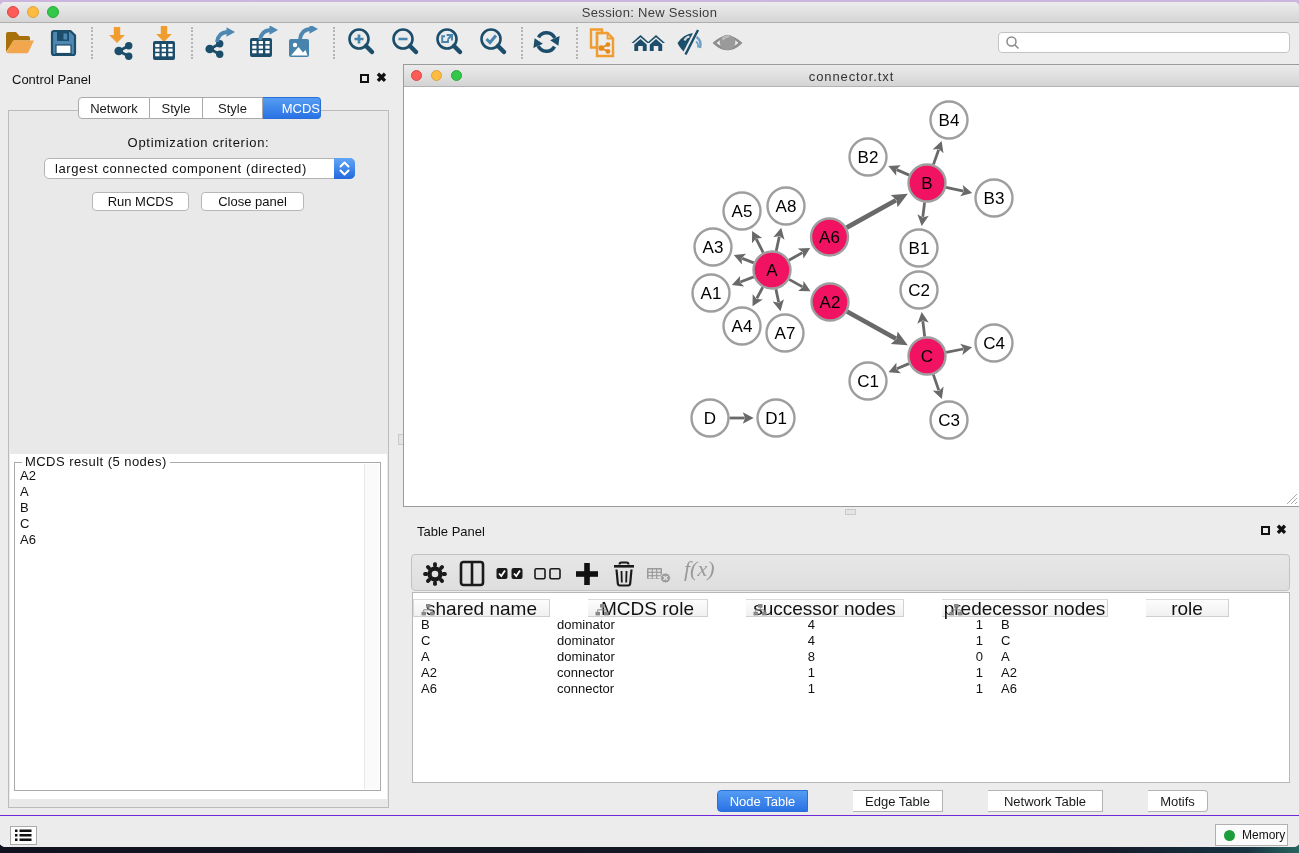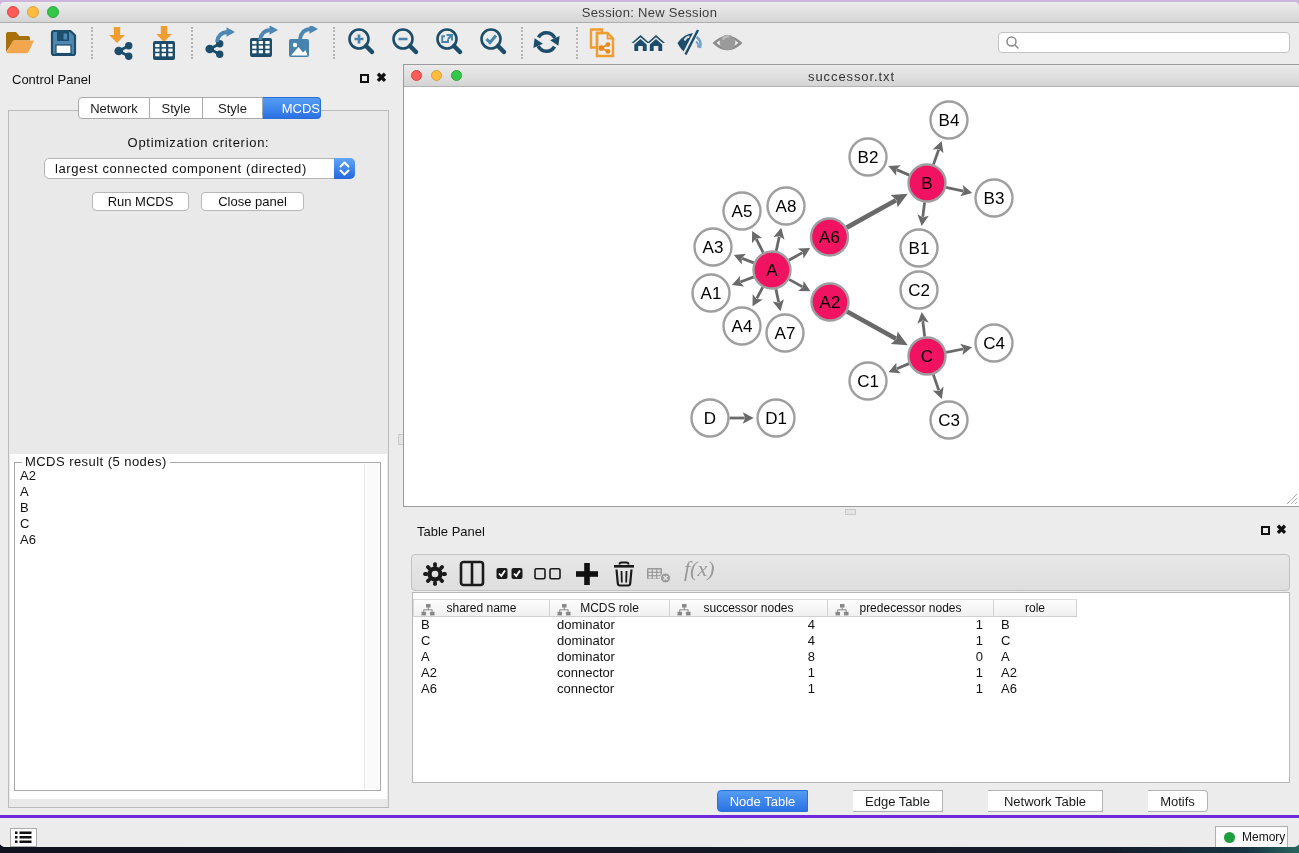--- a/index.html
+++ b/index.html
@@ -64,37 +64,37 @@
 #net-titlebar .title { position:absolute; left:0; right:0; top:4px; text-align:center;
   font-size:13px; color:#333; letter-spacing:0.9px; }
 #net-view { position:absolute; left:0; top:23px; right:0; bottom:0; background:#fff; overflow:hidden; }
 
 #tp-title { position:absolute; left:417px; top:522px; font-size:13px; color:#111; }
 #tp-toolbar { position:absolute; left:411px; top:552px; width:879px; height:37px;
   background:linear-gradient(#e7e7e7,#dedede); border:1px solid #c2c2c2; border-radius:4px; }
 #tp-table { position:absolute; left:412px; top:590px; width:878px; height:191px;
   background:#fff; border:1px solid #b7b7b7; }
 #thead { position:absolute; left:0; top:6px; height:30px; display:flex;
-  font-size:12px; color:#111; }
+  font-size:19px; color:#111;gap:38px; }
 .th { position:relative; height:18px; background:linear-gradient(#fdfdfd,#f0f0f0);
   border-top:1px solid #d9d9d9; border-bottom:1px solid #cfcfcf; border-right:1px solid #d2d2d2;
   text-align:center; line-height:17px; }
 .th:first-child { border-left:1px solid #d9d9d9; }
 .trow { position:absolute; font-size:13px; color:#111; height:16px; line-height:16px; }
 .cell { position:absolute; top:0; }
 .num { text-align:right; }
 #tp-tabs { position:absolute; left:672px; top:788px; display:flex; }
 .btab { height:22px; line-height:21px; font-size:13px; text-align:center; color:#1a1a1a;
   background:#fff; border:1px solid #b3b3b3; border-left:none;margin-left:45px; }
 .btab.first { border-left:1px solid #b3b3b3; border-radius:4px 0 0 4px; }
 .btab.last { border-radius:0 4px 4px 0; }
 .btab.sel { background:linear-gradient(#549cf2,#2a72e4); color:#fff; border-color:#2a6fd8; }
 
 #statusbar { position:absolute; left:0; top:813px; width:1299px; height:32px;
-  border-top:3px solid #6d28d9; background:#ececec; }
+  border-top:1px solid #6d28d9; background:#ececec; }
 #listbtn { position:absolute; left:10px; top:10px; width:27px; height:19px;
   background:#fdfdfd; border:1px solid #ababab; }
 #membtn { position:absolute; left:1215px; top:8px; width:73px; height:22px;
   background:#fbfbfb; border:1px solid #b0b0b0; font-size:12px; color:#111; }
 #membtn .dot { position:absolute; left:8px; top:5px; width:11px; height:11px;
   border-radius:50%; background:#1d9e3c; }
 #membtn .lbl { position:absolute; left:26px; top:3px; }
 .handle { position:absolute; background:#e4e4e4; border:1px solid #c9c9c9; }
 </style>
 </head>
@@ -271,21 +271,21 @@
   </div>
 
   <div class="handle" style="left:398px; top:432px; width:6px; height:11px;"></div>
   <div class="handle" style="left:845px; top:507px; width:11px; height:6px;"></div>
 
   <div id="netwin">
     <div id="net-titlebar">
       <div class="tl r" style="left:7px;"></div>
       <div class="tl y" style="left:27px;"></div>
       <div class="tl g" style="left:47px;"></div>
-      <div class="title">successor.txt</div>
+      <div class="title">connector.txt</div>
     </div>
     <div id="net-view">
       <svg width="895" height="419" viewBox="404 88 895 419" style="position:absolute;left:0;top:0;">
 <line x1="753.8" y1="276.9" x2="740.3" y2="282.0" stroke="#696969" stroke-width="2.8"></line>
           <polygon points="731.9,285.1 740.1,275.9 739.8,282.1 744.2,286.6" fill="#696969"></polygon>
 <line x1="753.8" y1="262.9" x2="742.2" y2="258.4" stroke="#696969" stroke-width="2.8"></line>
           <polygon points="733.8,255.1 746.1,253.7 741.7,258.2 741.9,264.5" fill="#696969"></polygon>
 <line x1="762.8" y1="287.2" x2="756.8" y2="298.4" stroke="#696969" stroke-width="2.8"></line>
           <polygon points="752.5,306.3 752.7,293.9 756.5,298.9 762.8,299.4" fill="#696969"></polygon>
 <line x1="763.2" y1="252.6" x2="756.2" y2="238.9" stroke="#696969" stroke-width="2.8"></line>

